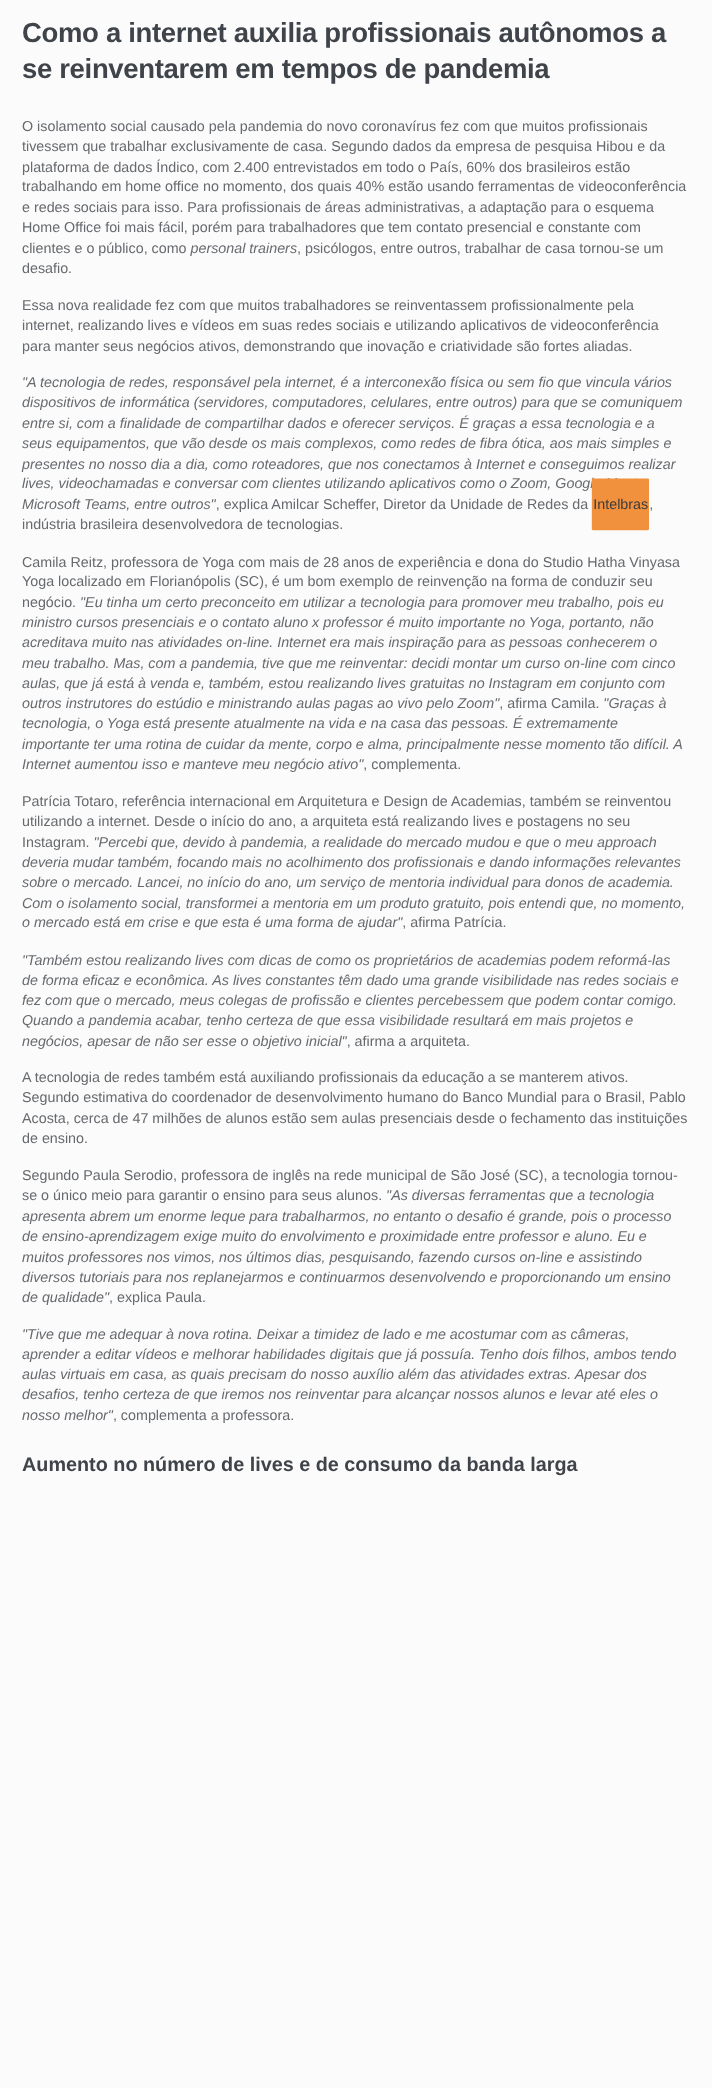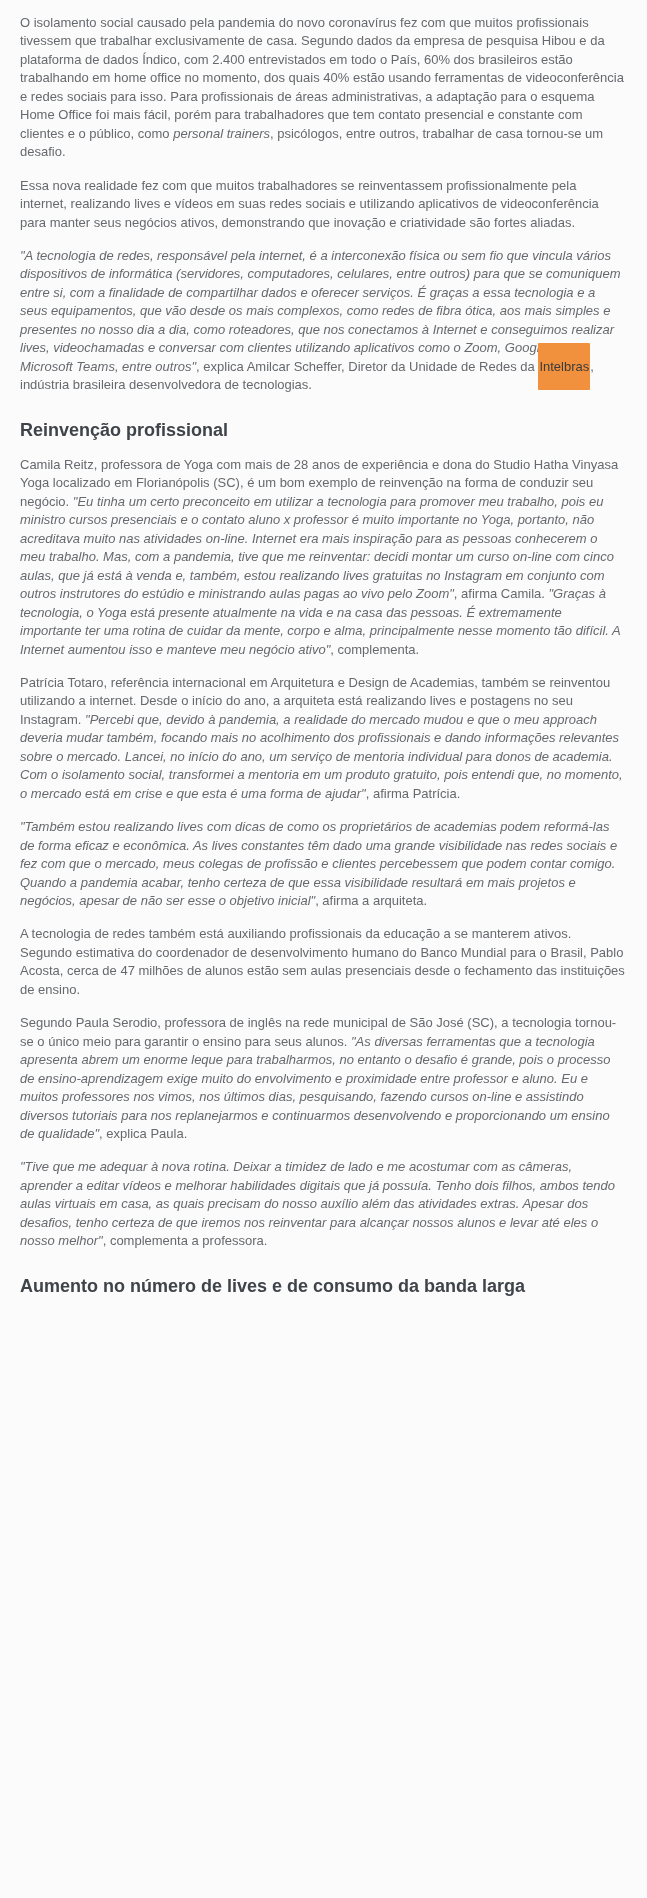--- a/index.html
+++ b/index.html
@@ -44,25 +44,25 @@
   }
   .find-highlight {
     border-radius: 1px;
     padding: 16px 1px;
   }
 </style>
 </head>
 <body>
 
 <article class="article">
+  <h1 class="article-title">Como a internet auxilia profissionais autônomos a se reinventarem em tempos de pandemia</h1>
   <div id="article-body">
       <p><span>O isolamento social causado pela pandemia do novo coronavírus fez com que muitos profissionais tivessem que trabalhar exclusivamente de casa. Segundo dados da empresa de pesquisa Hibou e da plataforma de dados Índico, com 2.400 entrevistados em todo o País, 60% dos brasileiros estão trabalhando em home office no momento, dos quais 40% estão usando ferramentas de videoconferência e redes sociais para isso. Para profissionais de áreas administrativas,  a adaptação para o esquema Home Office foi mais fácil, porém para trabalhadores que tem contato presencial e constante com clientes e o público, como </span><span class="seg-italic">personal trainers</span><span>, psicólogos, entre outros, trabalhar de casa tornou-se um desafio.</span></p>
       <p><span>Essa nova realidade fez com que muitos trabalhadores se reinventassem profissionalmente pela internet, realizando lives e vídeos em suas redes sociais e utilizando aplicativos de videoconferência para manter seus negócios ativos, demonstrando que inovação e criatividade são fortes aliadas.</span></p>
       <p><span class="seg-italic">"A tecnologia de redes, responsável pela internet, é a interconexão física ou sem fio que vincula vários dispositivos de informática (servidores, computadores, celulares, entre outros) para que se comuniquem entre si, com a finalidade de compartilhar dados e oferecer serviços. É graças a essa tecnologia e a seus equipamentos, que vão desde os mais complexos, como redes de fibra ótica, aos mais simples e presentes no nosso dia a dia, como roteadores, que nos conectamos à Internet e conseguimos realizar lives, videochamadas e conversar com clientes utilizando aplicativos como o Zoom, Google Meet, Microsoft Teams, entre outros"</span><span>, explica Amilcar Scheffer, Diretor da Unidade de Redes da </span><span class="find-highlight" style="background: rgb(242, 145, 61); color: rgb(59, 59, 59);">Intelbras</span><span>, indústria brasileira desenvolvedora de tecnologias.</span></p>
-      <h2>Reinvenção profissional</h2>
       <p><span>Camila Reitz, professora de Yoga com mais de 28 anos de experiência e dona do Studio Hatha Vinyasa Yoga localizado em Florianópolis (SC), é um bom exemplo de reinvenção na forma de conduzir seu negócio. </span><span class="seg-italic">"Eu tinha um certo preconceito em utilizar a tecnologia para promover meu trabalho, pois eu ministro cursos presenciais e o contato aluno x professor é muito importante no Yoga, portanto, não acreditava muito nas atividades on-line. Internet era mais inspiração para as pessoas conhecerem o meu trabalho. Mas, com a pandemia, tive que me reinventar: decidi montar um curso on-line com cinco aulas, que já está à venda e, também, estou realizando lives gratuitas no Instagram em conjunto com outros instrutores do estúdio e ministrando aulas pagas ao vivo pelo Zoom"</span><span>, afirma Camila. </span><span class="seg-italic">"Graças à tecnologia, o Yoga está presente atualmente na vida e na casa das pessoas. É extremamente importante ter uma rotina de cuidar da mente, corpo e alma, principalmente nesse momento tão difícil. A Internet aumentou isso e manteve meu negócio ativo"</span><span>, complementa.</span></p>
       <p><span>Patrícia Totaro, referência internacional em Arquitetura e Design de Academias, também se reinventou utilizando a internet. Desde o início do ano, a arquiteta está realizando lives e postagens no seu Instagram. </span><span class="seg-italic">"Percebi que, devido à pandemia, a realidade do mercado mudou e que o meu approach deveria mudar também, focando mais no acolhimento dos profissionais e dando informações relevantes sobre o mercado. Lancei, no início do ano, um serviço de mentoria individual para donos de academia. Com o isolamento social, transformei a mentoria em um produto gratuito, pois entendi que, no momento, o mercado está em crise e que esta é uma forma de ajudar"</span><span>, afirma Patrícia.</span></p>
       <p><span class="seg-italic">"Também estou realizando lives com dicas de como os proprietários de academias podem reformá-las de forma eficaz e econômica. As lives constantes têm dado uma grande visibilidade nas redes sociais e fez com que o mercado, meus colegas de profissão e clientes percebessem que podem contar comigo. Quando a pandemia acabar, tenho certeza de que essa visibilidade resultará em mais projetos e negócios, apesar de não ser esse o objetivo inicial"</span><span>, afirma a arquiteta.</span></p>
       <p><span>A tecnologia de redes também está auxiliando profissionais da educação a se manterem ativos. Segundo estimativa do coordenador de desenvolvimento humano do Banco Mundial para o Brasil, Pablo Acosta, cerca de 47 milhões de alunos estão sem aulas presenciais desde o fechamento das instituições de ensino.</span></p>
       <p><span>Segundo Paula Serodio, professora de inglês na rede municipal de São José (SC), a tecnologia tornou-se o único meio para garantir o ensino para seus alunos. </span><span class="seg-italic">"As diversas ferramentas que a tecnologia apresenta abrem um enorme leque para trabalharmos, no entanto o desafio é grande, pois o processo de ensino-aprendizagem exige muito do envolvimento e proximidade entre professor e aluno. Eu e muitos professores nos vimos, nos últimos dias, pesquisando, fazendo cursos on-line e assistindo diversos tutoriais para nos replanejarmos e continuarmos desenvolvendo e proporcionando um ensino de qualidade"</span><span>, explica Paula.</span></p>
       <p><span class="seg-italic">"Tive que me adequar à nova rotina. Deixar a timidez de lado e me acostumar com as câmeras, aprender a editar vídeos e melhorar habilidades digitais que já possuía. Tenho dois filhos, ambos tendo aulas virtuais em casa, as quais precisam do nosso auxílio além das atividades extras. Apesar dos desafios, tenho certeza de que iremos nos reinventar para alcançar nossos alunos e levar até eles o nosso melhor"</span><span>, complementa a professora.</span></p>
       <h2>Aumento no número de lives e de consumo da banda larga</h2>
     </div>
 </article>
 

